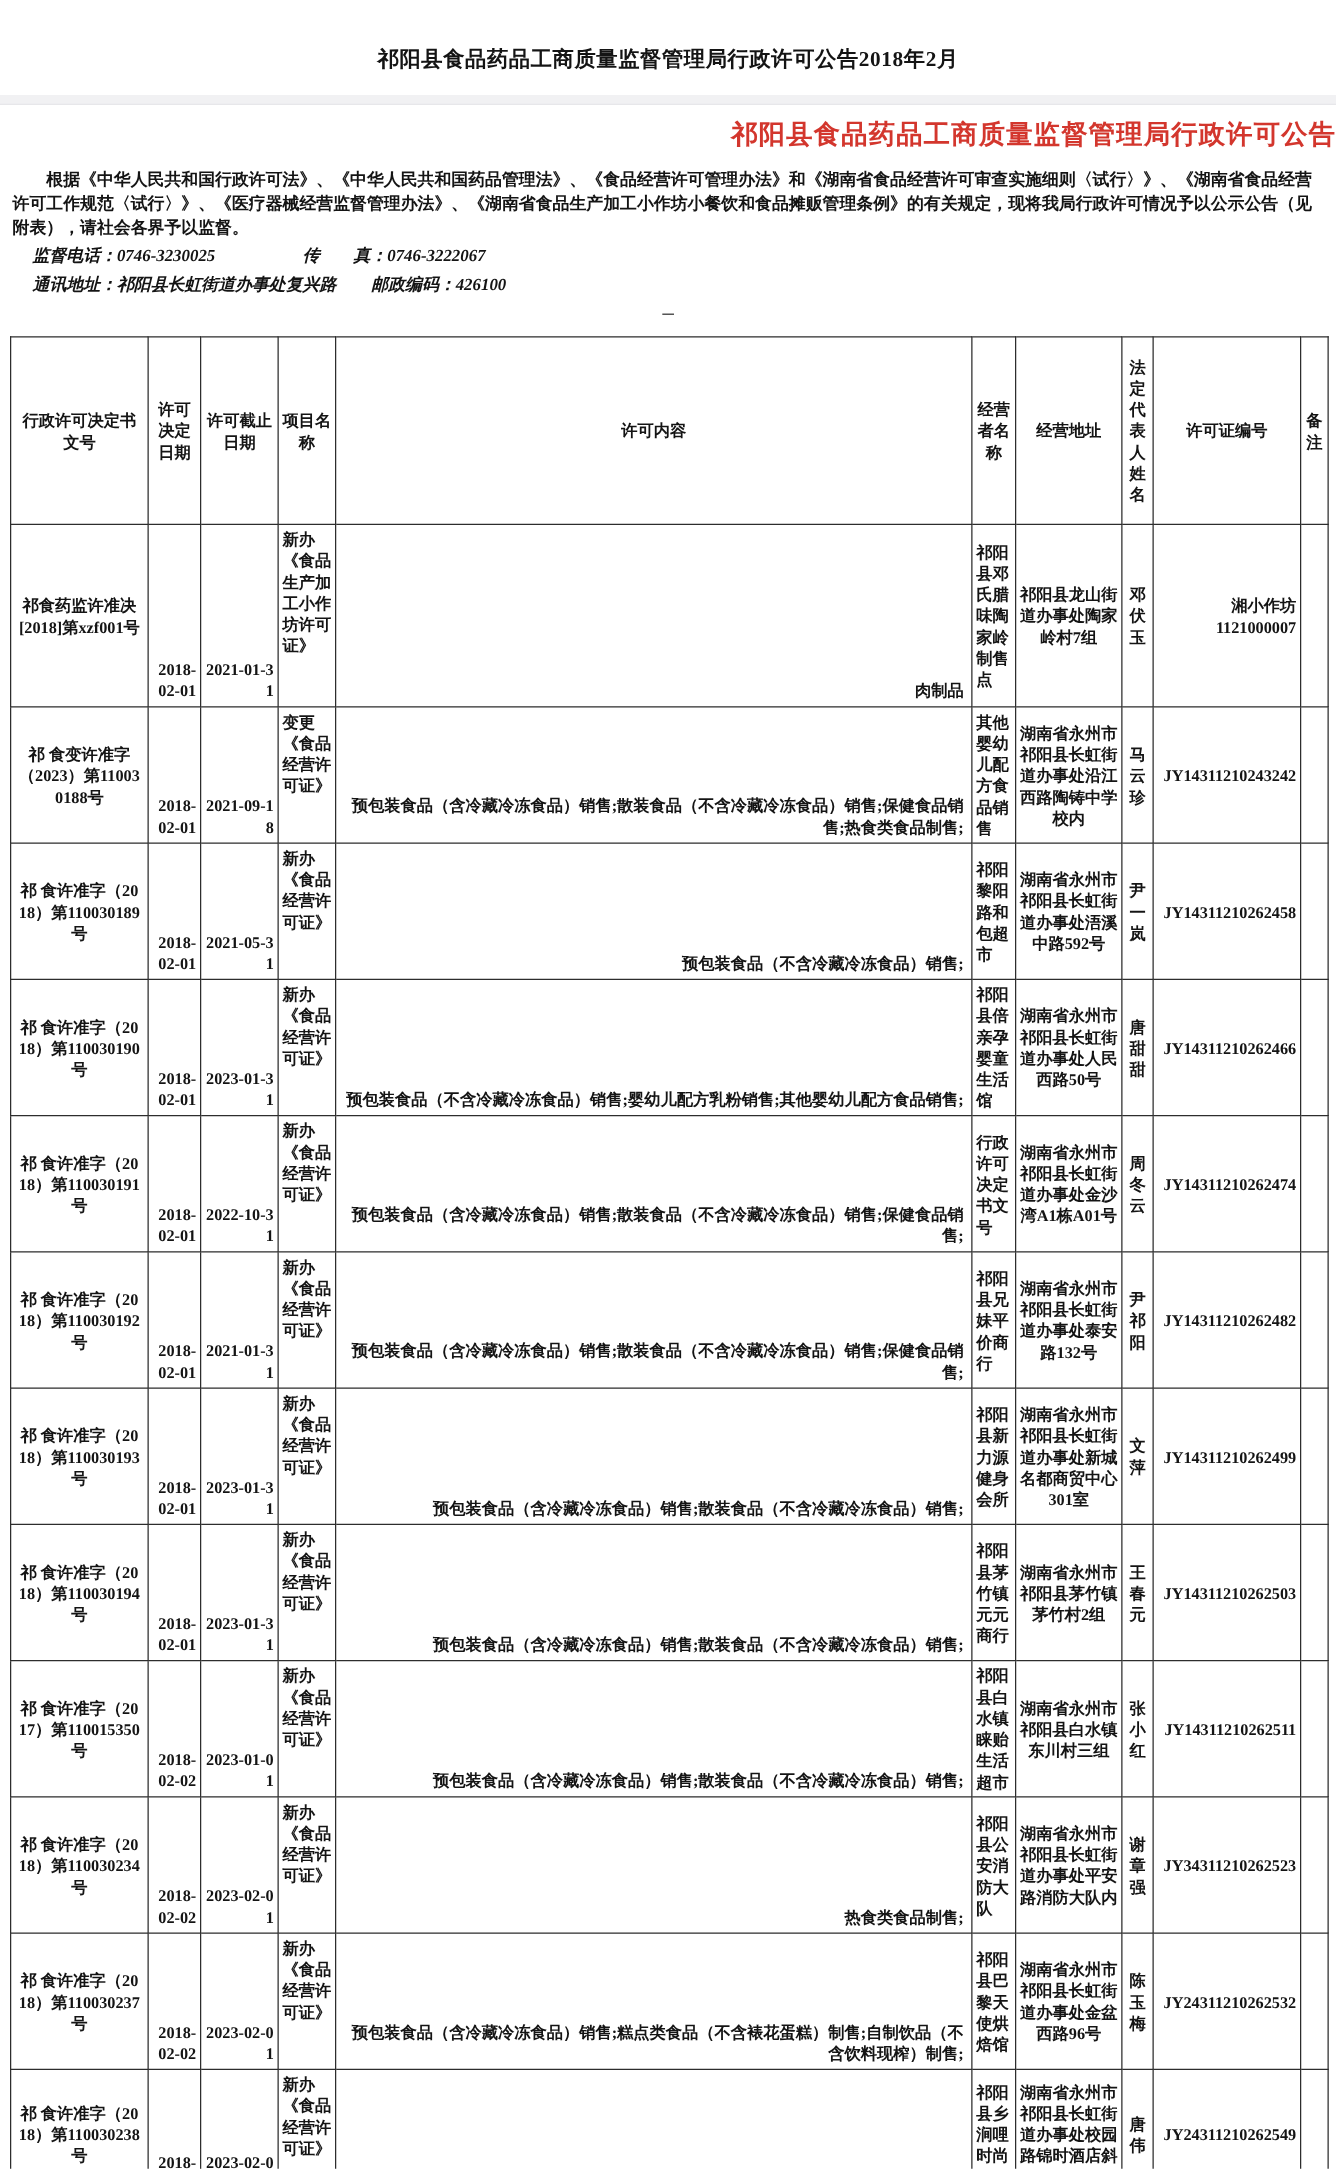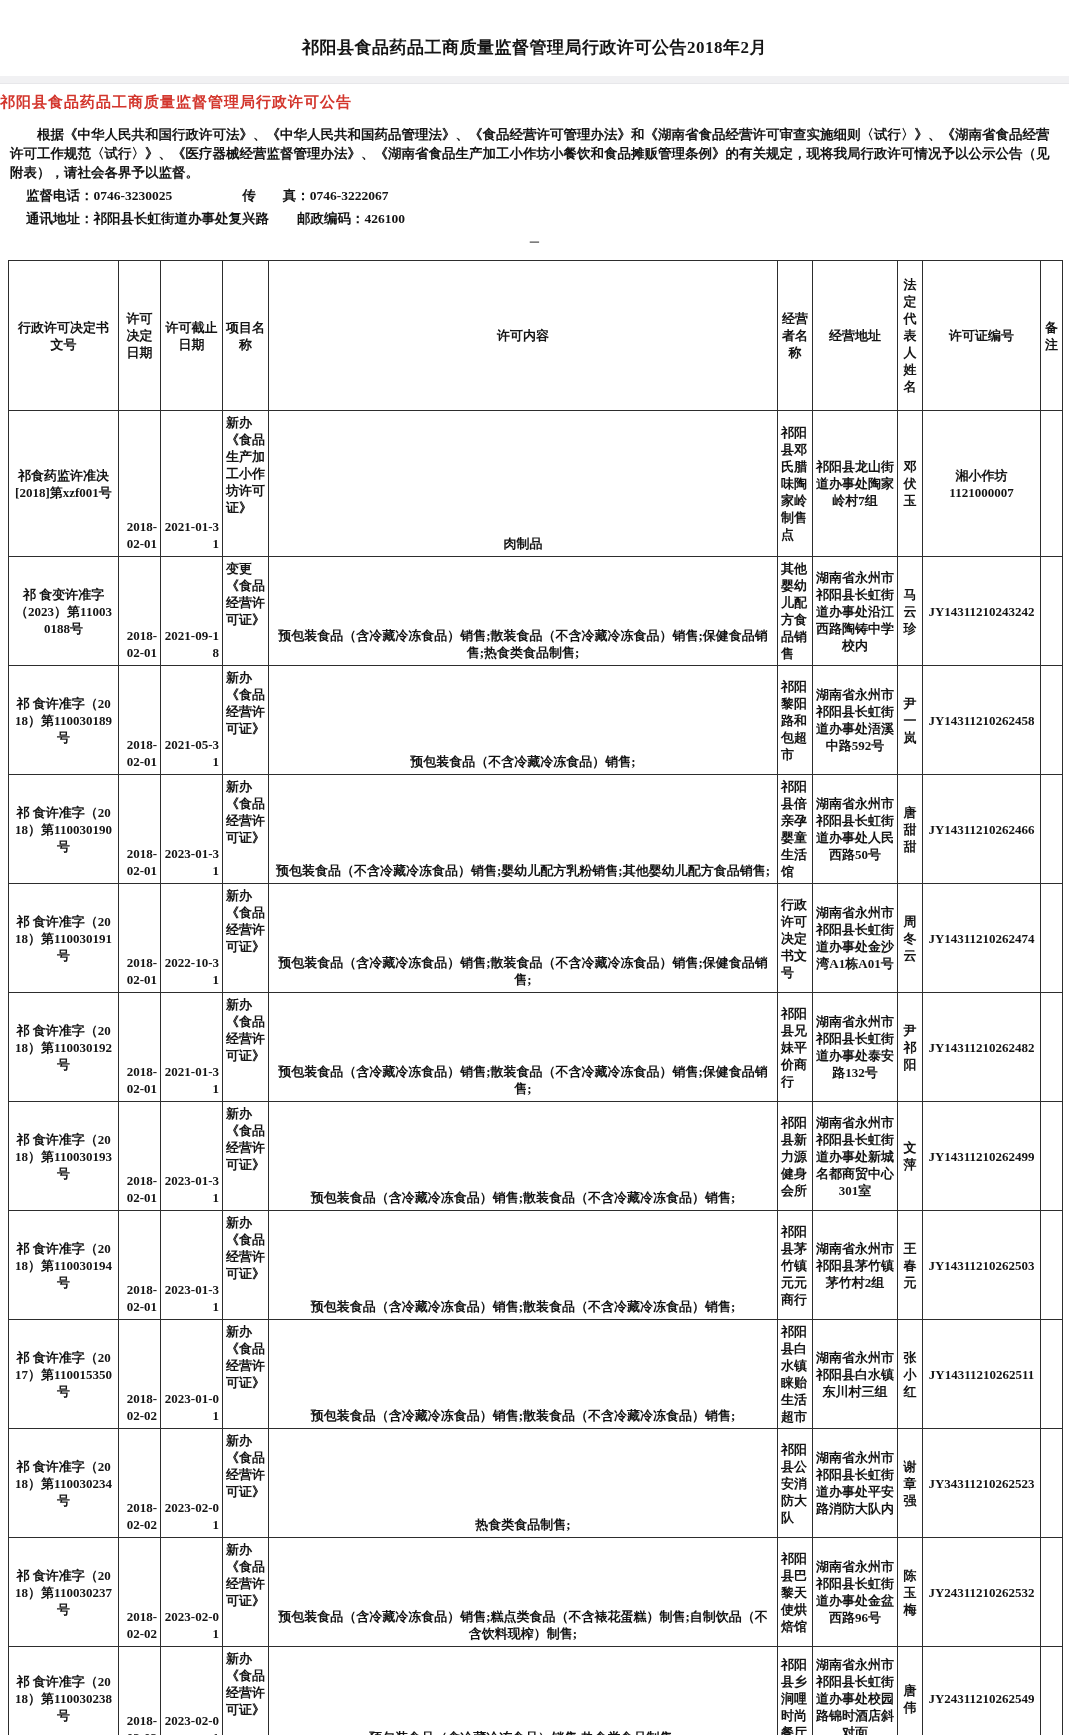--- a/index.html
+++ b/index.html
@@ -3,47 +3,47 @@
 <meta charset="utf-8">
 <style>
   html,body{margin:0;padding:0;}
   body{
     width:1069px;height:1735px;overflow:hidden;background:#ffffff;
     font-family:"Liberation Serif","DejaVu Serif",serif;
     font-weight:bold;color:#141414;position:relative;
   }
   .doc-header{padding-top:36px;text-align:center;font-size:17px;letter-spacing:.5px;}
   .divider-band{height:7px;background:#f1f1f3;border-bottom:1px solid #e7e7ea;margin-top:17px;}
-  .main-title{margin-top:9px;text-align:left;font-size:15px;color:#d3362d;letter-spacing:1px;}
+  .main-title{margin-top:9px;text-align:right;font-size:21px;color:#d3362d;letter-spacing:1px;}
   .intro{margin:13px 10px 0 10px;font-size:13.5px;line-height:19px;text-indent:2em;}
-  .contact-line{margin:5px 10px 0 26px;font-size:13.5px;line-height:18px;}
+  .contact-line{margin:5px 10px 0 26px;font-size:13.5px;line-height:18px;font-style:italic;}
   .contact-line .gap{display:inline-block;width:70px;}
   .contact-line .gap2{display:inline-block;width:28px;}
   .page-marker{margin-top:8px;text-align:center;font-size:10px;color:#555;}
   table.license-table{
     margin:10px 7px 0 8px;border-collapse:collapse;table-layout:fixed;
     width:1054px;
   }
   .license-table th,.license-table td{
     border:1px solid #2d2d2d;font-size:13px;line-height:17px;
     padding:1px 3px;word-break:break-all;overflow:hidden;
   }
   .license-table thead tr{height:150px;}
   .license-table tbody tr{height:109px;}
   .license-table tbody tr:first-child{height:146px;}
   .license-table tbody tr:last-child{height:104px;}
   .license-table th{text-align:center;vertical-align:middle;font-weight:bold;margin-top:13px;}
   td.c-doc{text-align:center;vertical-align:middle;padding:16px 5px;}
   td.c-date{text-align:right;vertical-align:bottom;padding-bottom:4px;}
   td.c-proj{text-align:left;vertical-align:top;padding-top:3px;}
-  td.c-content{text-align:center;vertical-align:bottom;padding:2px 6px 4px 6px;}
+  td.c-content{text-align:right;vertical-align:bottom;padding:2px 6px 4px 6px;}
   td.c-oper{text-align:left;vertical-align:middle;}
   td.c-addr{text-align:center;vertical-align:middle;}
   td.c-rep{text-align:center;vertical-align:middle;}
-  td.c-lic{text-align:center;vertical-align:middle;white-space:pre-line;}
+  td.c-lic{text-align:right;vertical-align:middle;white-space:pre-line;}
   td.c-note{text-align:center;vertical-align:middle;}
 </style>
 </head>
 <body>
 
 <div class="doc-header">祁阳县食品药品工商质量监督管理局行政许可公告2018年2月</div>
 
 <div class="divider-band"></div>
 
 <h1 class="main-title" style="margin-bottom:0;">祁阳县食品药品工商质量监督管理局行政许可公告</h1>

